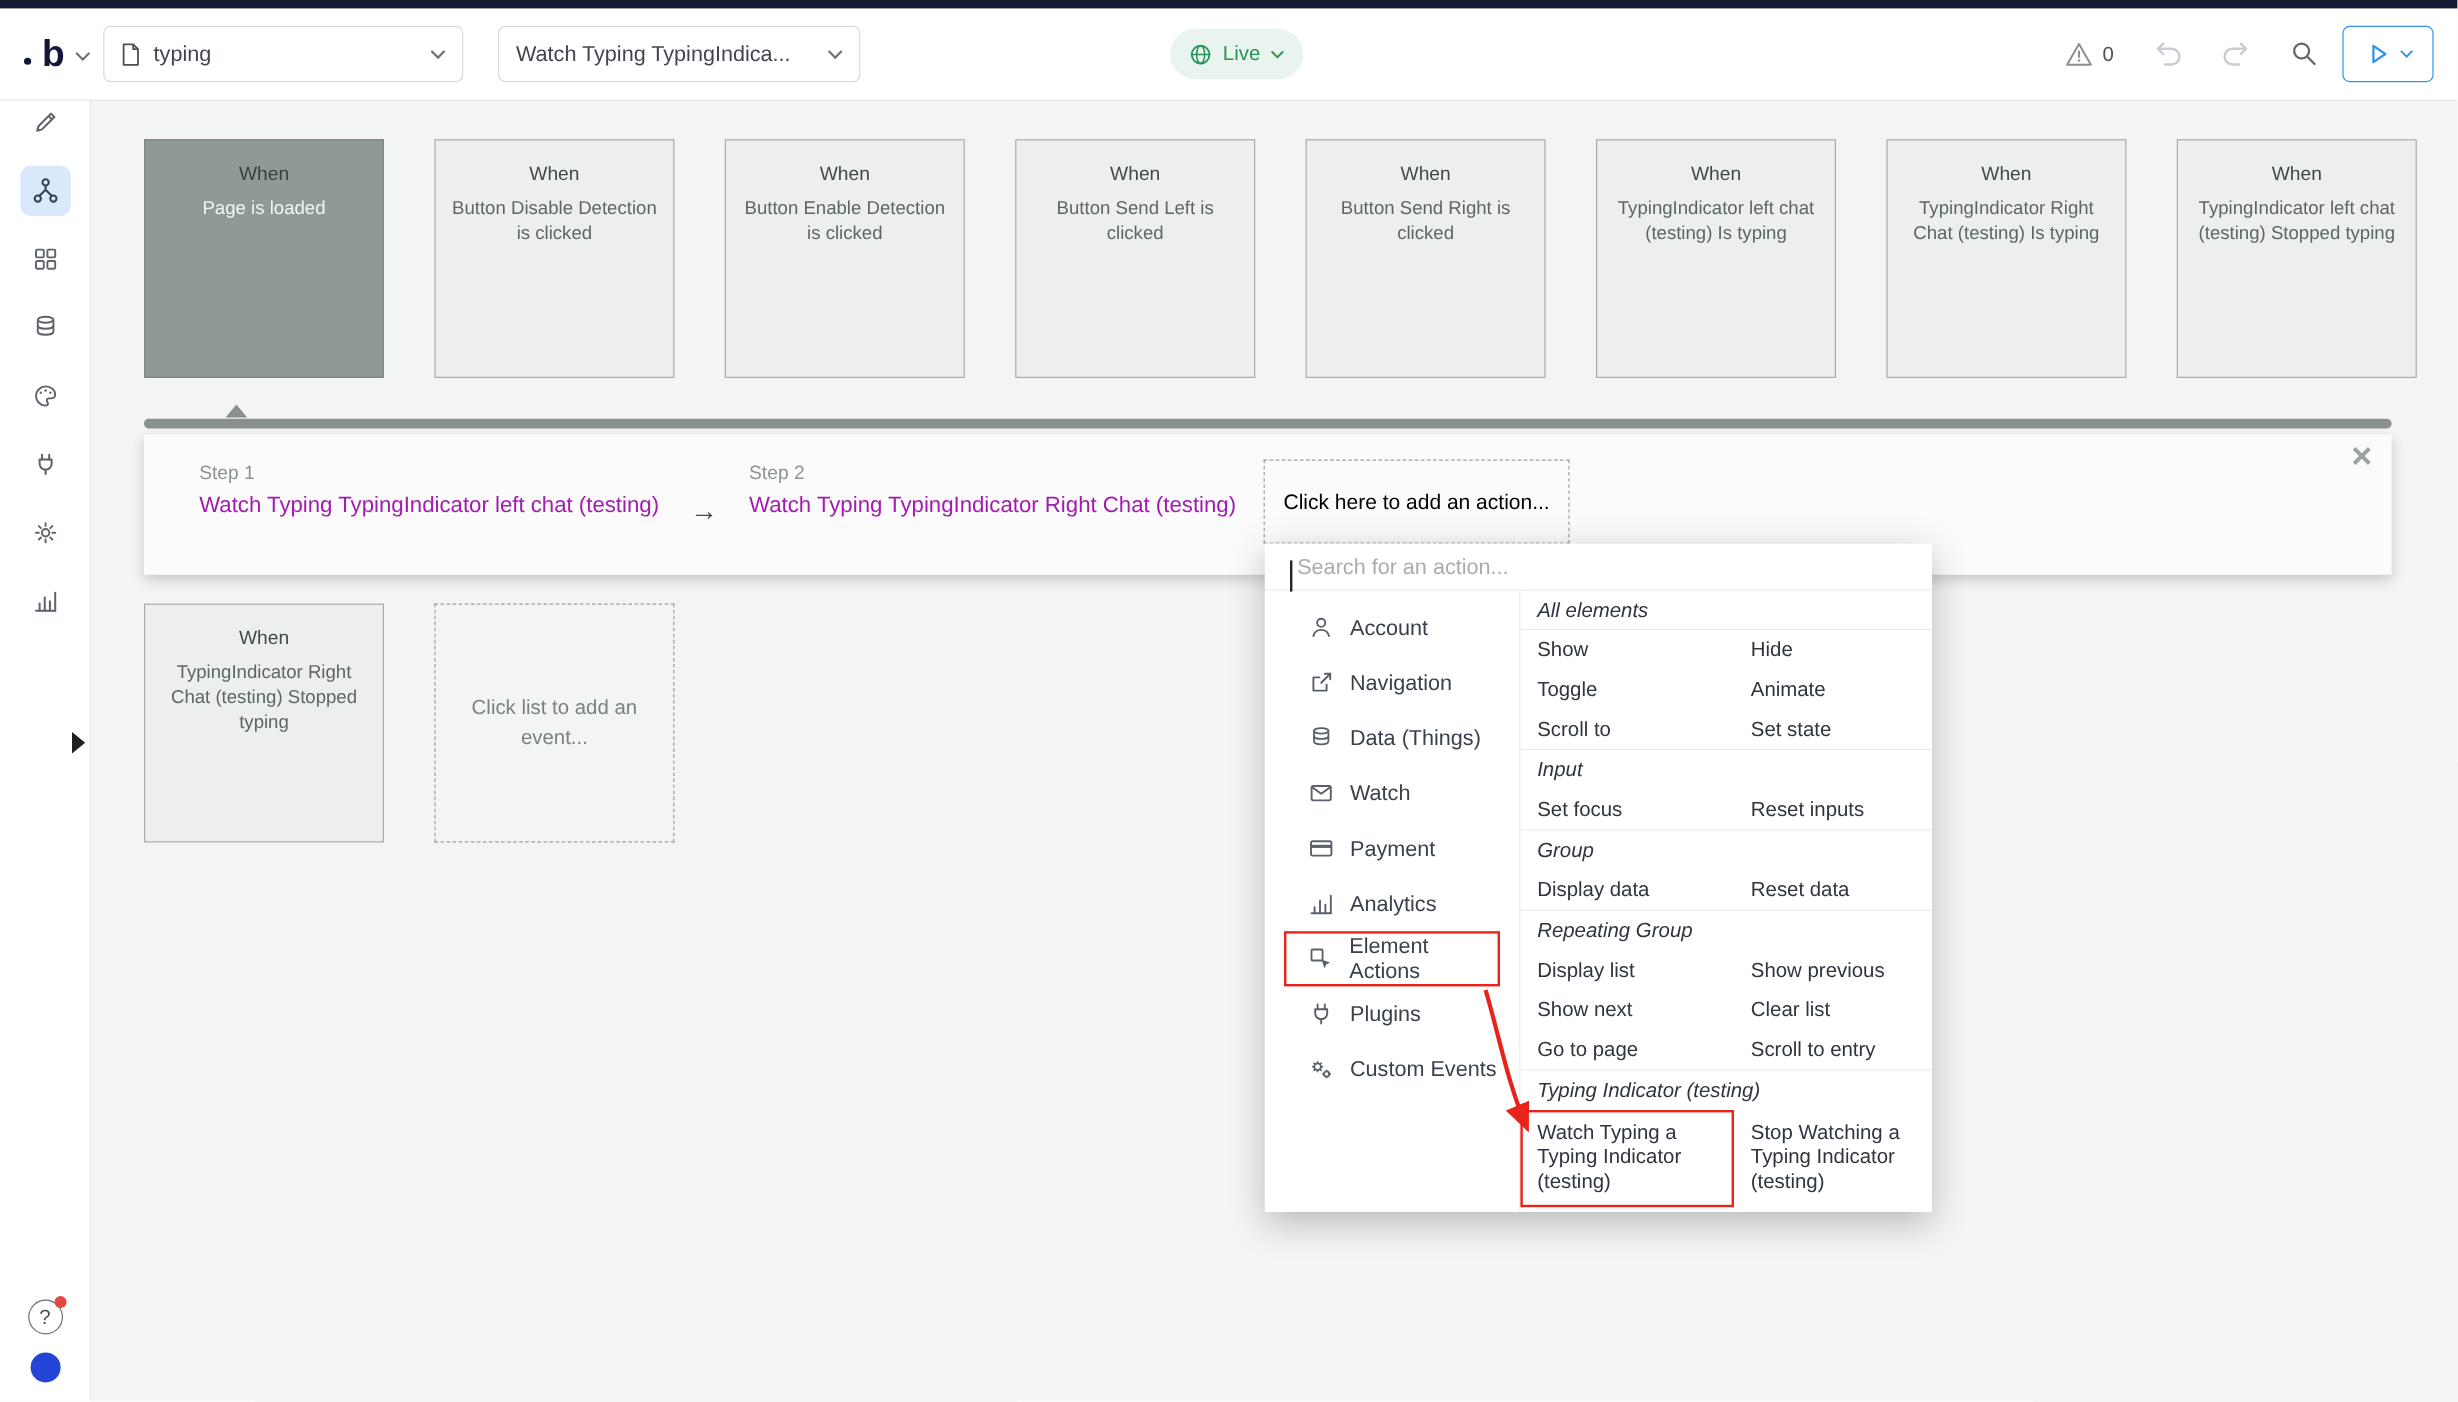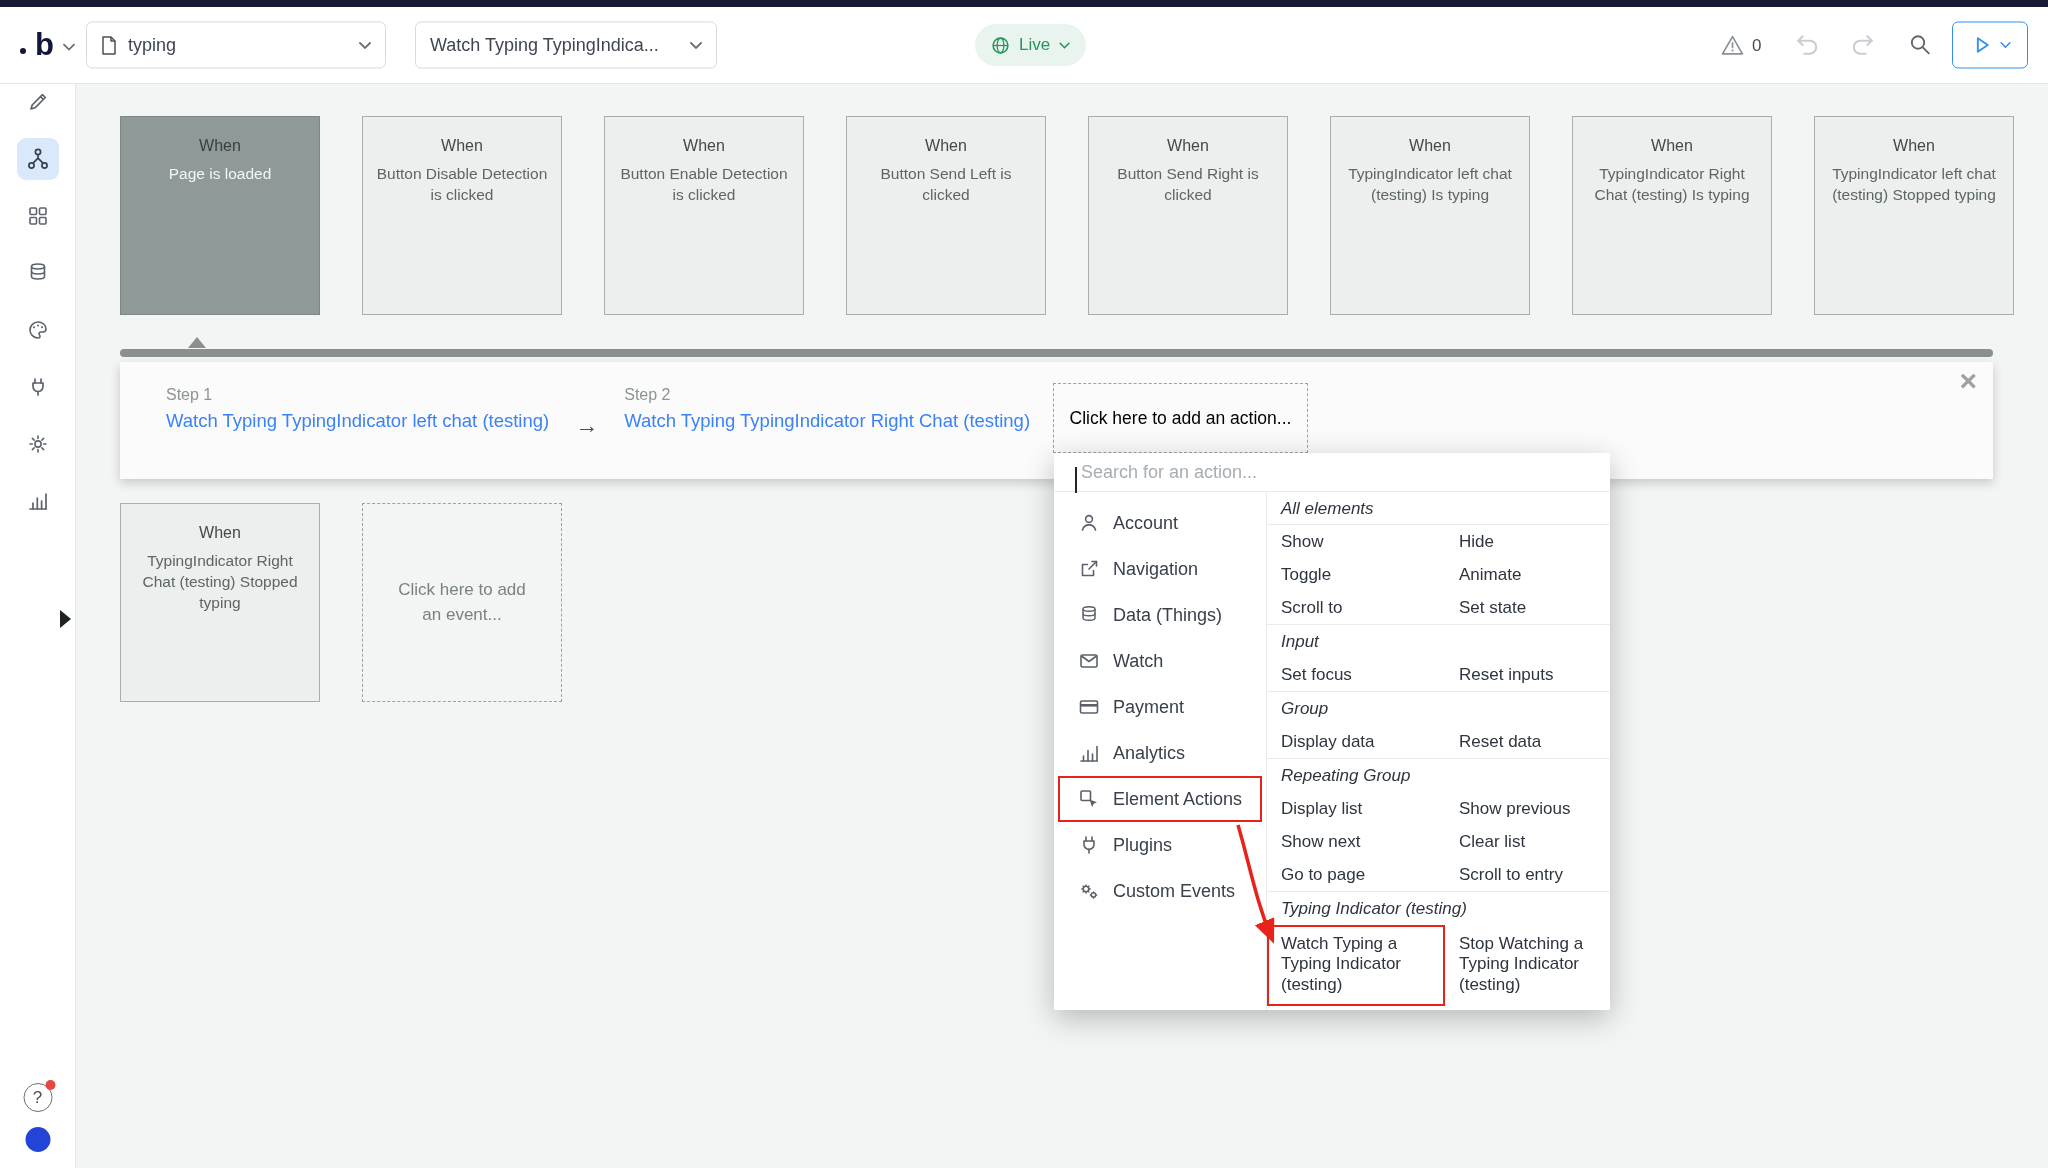--- a/index.html
+++ b/index.html
@@ -64,38 +64,38 @@
                   background:#8a9090; border-radius:4px; z-index:2; cursor:pointer; }
   .scroll-caret { position:absolute; left:188px; top:337px; width:0; height:0; z-index:2;
                   border-left:9px solid transparent; border-right:9px solid transparent;
                   border-bottom:11px solid #8a9090; }
   
   .steps-panel { position:absolute; left:120px; top:362px; width:1873px; height:117px;
                  background:#fbfbfb; box-shadow:0 4px 10px rgba(0,0,0,0.18); z-index:2;
                  display:flex; padding:24px 0 0 46px; }
   .step-block { cursor:pointer; }
   .step-label { font-size:16px; color:#8d9494; margin-bottom:6px; }
-  .step-title { font-size:18.5px; color:#3b82f6; white-space:nowrap; }
+  .step-title { font-size:18.5px; color:#a21caf; white-space:nowrap; }
   .step-arrow { font-size:23px; font-weight:700; color:#424b4b; margin:28px 26px 0; line-height:1; }
   .add-action-box { position:absolute; left:933px; top:21px; width:255px; height:70px;
                     border:1.6px dashed #9aa2a2; display:flex; align-items:center; justify-content:center;
                     color:#000000; font-size:17.5px; cursor:pointer; background:#fbfbfb; }
   .panel-close { position:absolute; right:16px; top:4px; font-size:30px; font-weight:700;
                  color:#9aa2a2; cursor:pointer; line-height:1; }
   
   .popup { position:absolute; left:1054px; top:453px; width:556px; background:#fff;
            box-shadow:0 8px 28px rgba(0,0,0,0.25); z-index:7; }
   .popup-search { position:relative; height:39px; border-bottom:1px solid #e9ebee; }
   .popup-search input { width:100%; height:100%; border:none; outline:none; background:transparent;
                         font-family:"Liberation Sans", sans-serif; font-size:18px; color:#333;
                         padding:0 20px 0 27px; }
   .popup-search input::placeholder { color:#a7adb3; }
   .search-caret { position:absolute; left:21px; top:14px; width:1.5px; height:26px; background:#22262b; }
   .popup-body { display:flex; }
-  .menu-left { width:212px; padding:8px 4px 14px; }
+  .menu-left { width:212px; padding:8px 16px 14px; }
   .cat-item { height:46px; display:flex; align-items:center; gap:13px; padding-left:20px;
               font-size:18px; color:#39414c; cursor:pointer; }
   .menu-right { flex:1; border-left:1px solid #e9ebee; padding-bottom:4px; }
   .menu-header { height:33px; line-height:33px; padding-left:14px; font-style:italic;
                  font-size:17px; color:#2e353f; }
   .menu-section + .menu-section { border-top:1px solid #e9ebee; }
   .menu-section:first-child .menu-header { border-bottom:1px solid #e9ebee; }
   .menu-grid { display:grid; grid-template-columns:178px 1fr; }
   .menu-cell { height:33px; line-height:33px; padding-left:14px; font-size:17px; color:#2e353f;
                cursor:pointer; white-space:nowrap; }
@@ -335,21 +335,21 @@
   </div>
   <div class="panel-close">×</div>
 </div>
 
 <div class="events-row events-row2">
   <div class="event-card">
     <div class="event-title">When</div>
     <div class="event-subtitle">TypingIndicator Right Chat (testing) Stopped typing</div>
   </div>
   <div class="dashed-card">
-    <span>Click here to add an event...</span>
+    <span>Click list to add an event...</span>
   </div>
 </div>
 
 <div class="popup">
   <div class="popup-search">
     <div class="search-caret"></div>
     <input type="text" placeholder="Search for an action..." style="">
   </div>
   <div class="popup-body">
     <div class="menu-left">

